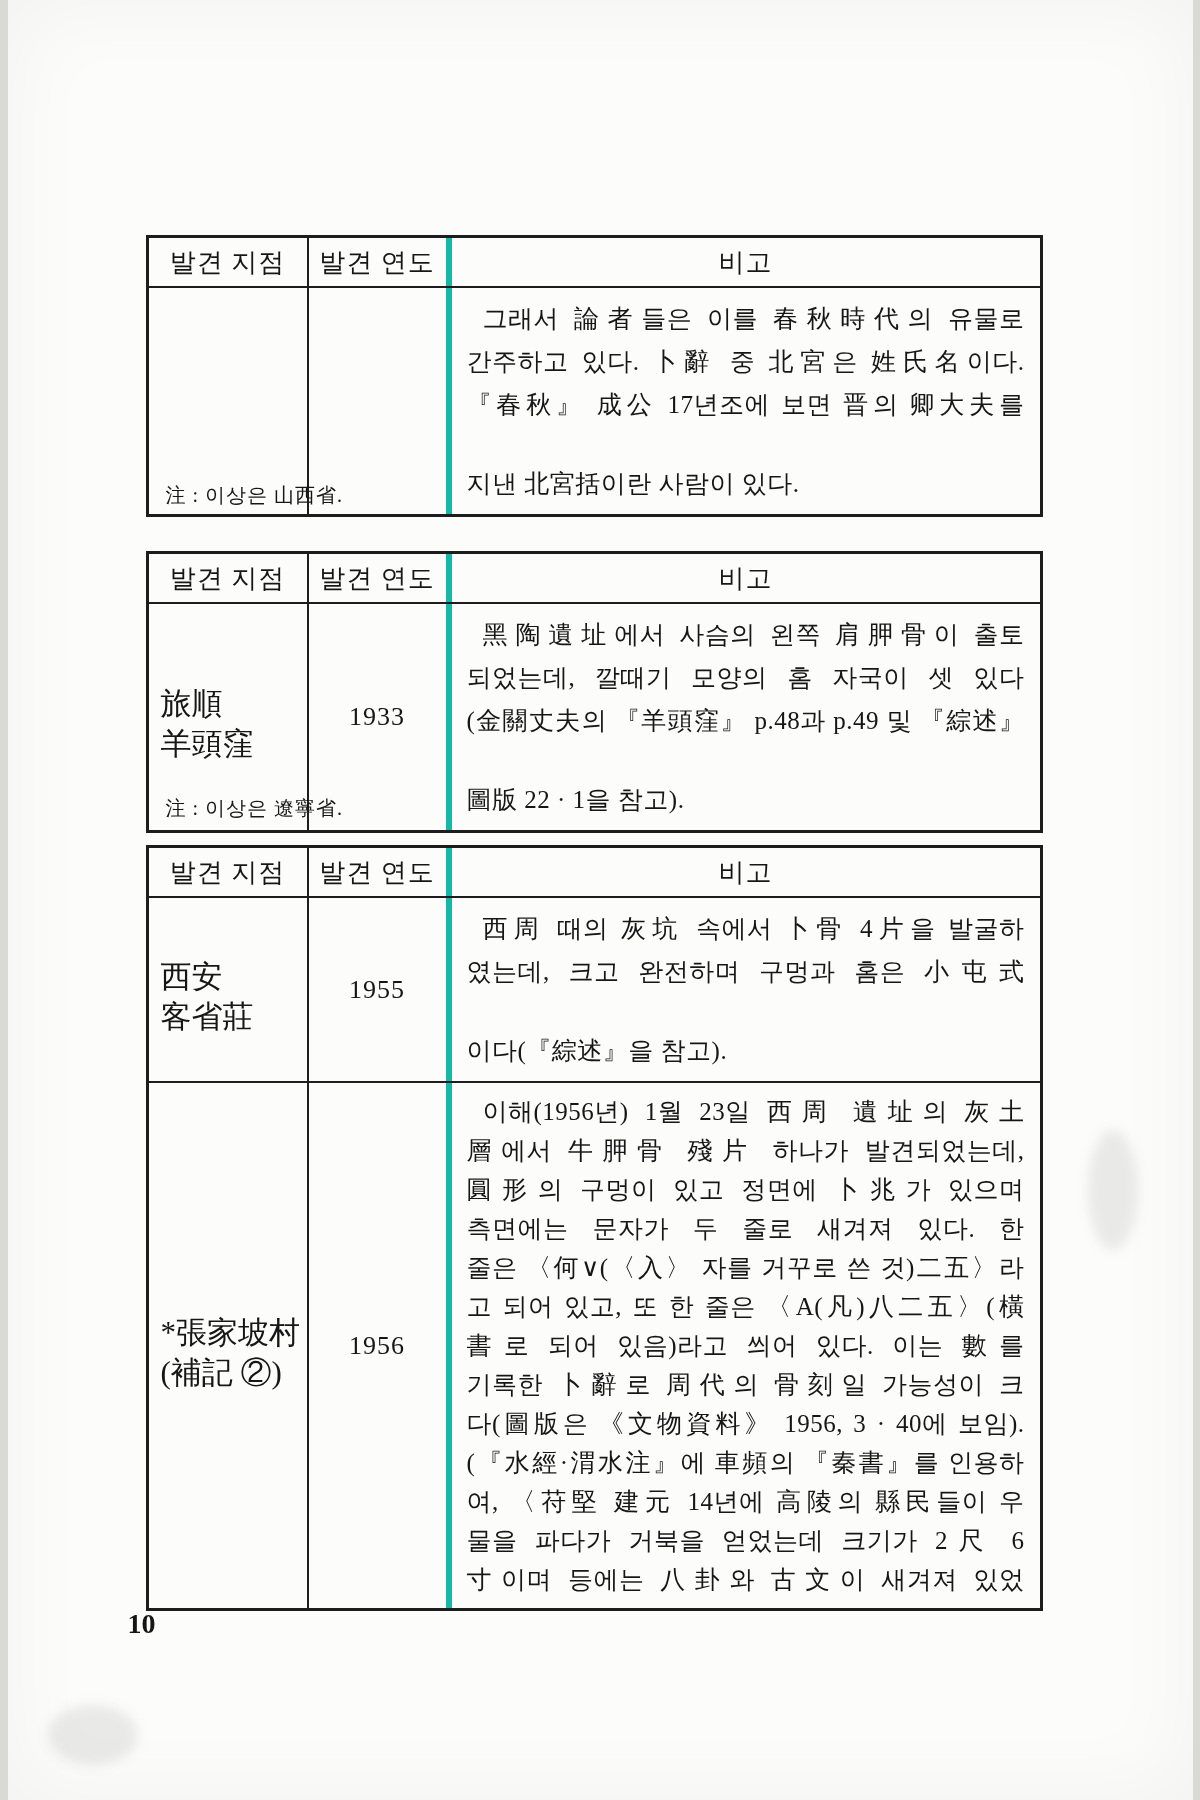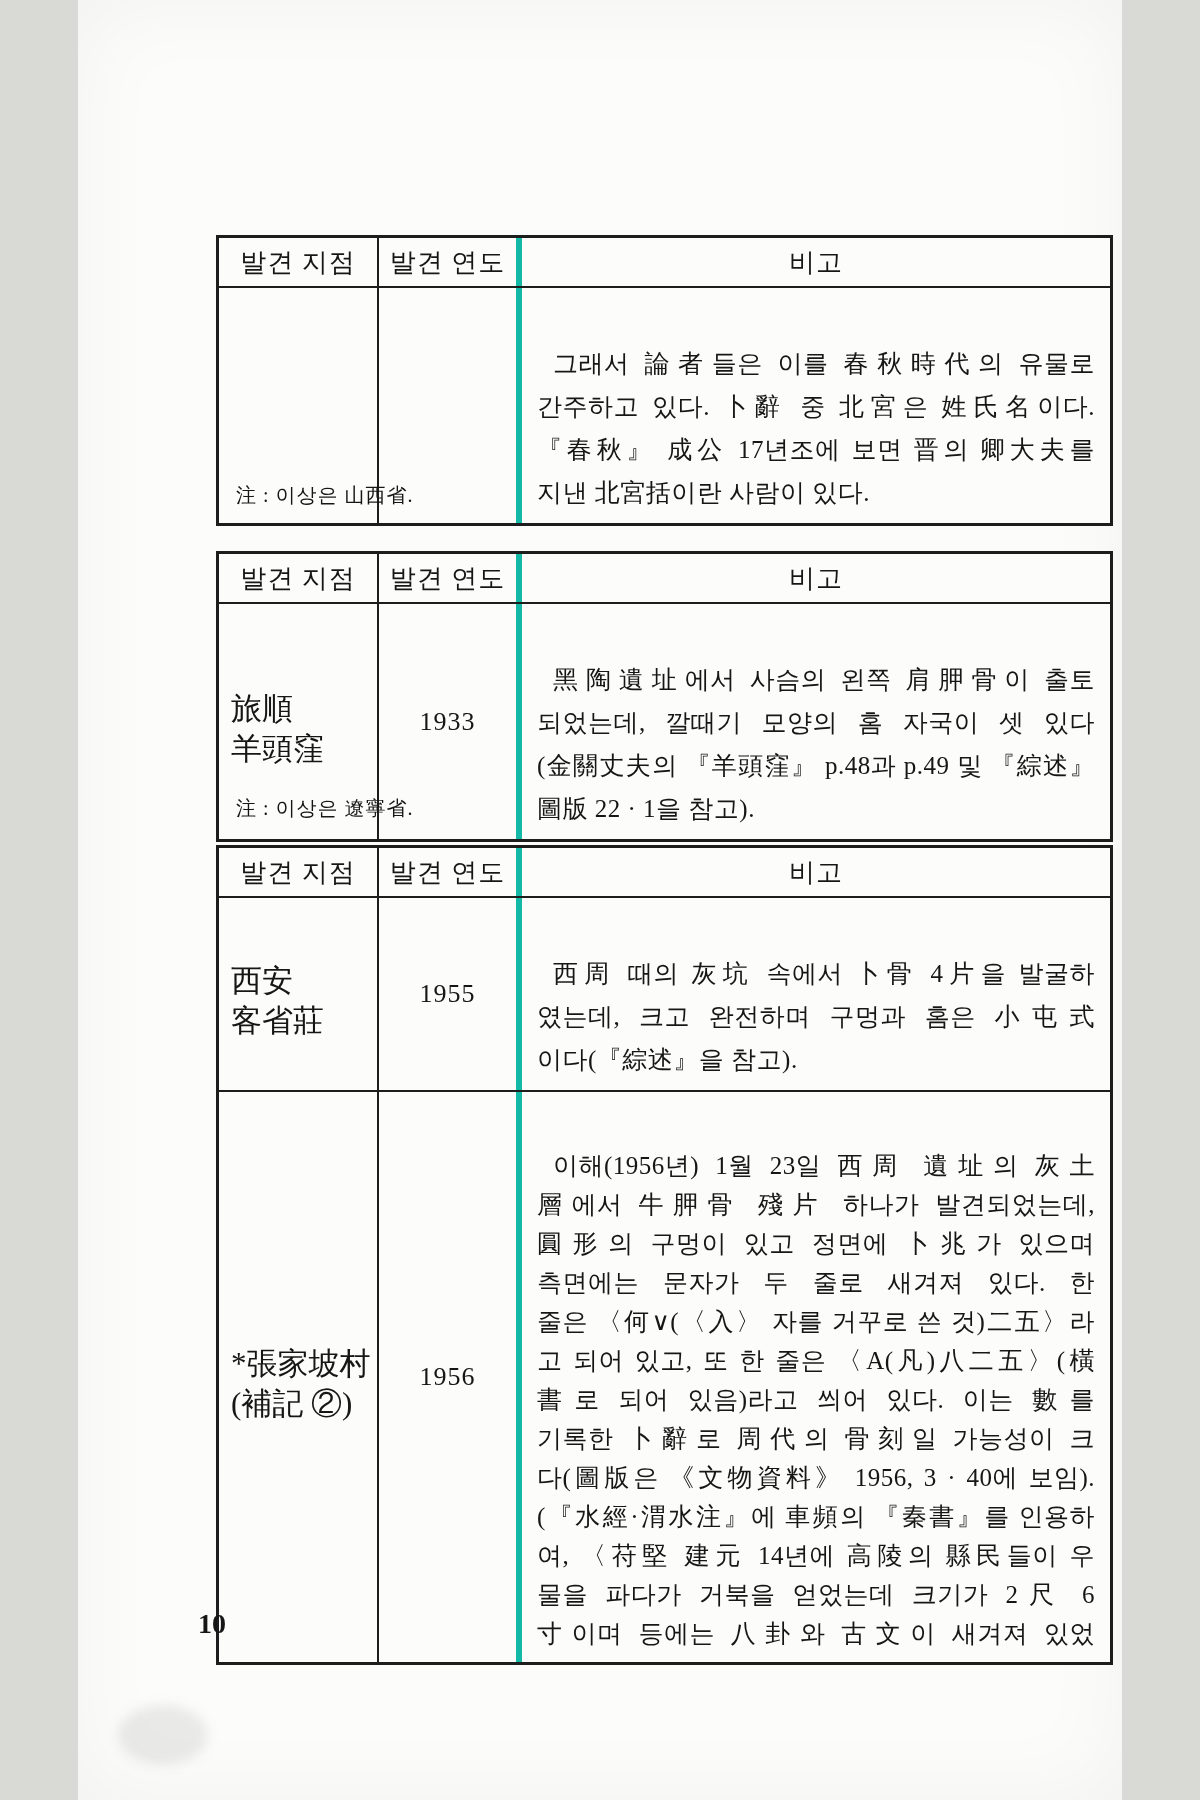--- a/index.html
+++ b/index.html
@@ -1,19 +1,19 @@
 <!DOCTYPE html>
 <html><head>
 <meta charset="utf-8">
 <style>
   html,body{margin:0;padding:0;}
   body{background:#d9d9d6;}
   .page{
     position:relative;
-    width:1044px;height:1800px;
+    width:1185px;height:1800px;
     margin:0 auto;
     background:#fcfcfa;
     font-family:"Liberation Serif","DejaVu Serif",serif;
     color:#161616;
     overflow:hidden;
     box-shadow:inset 0 0 90px rgba(0,0,0,0.045);
   }
   .dtable{
     position:absolute;
     left:138px;
@@ -43,22 +43,22 @@
     padding:9px 15px 9px 15px;
     font-size:25px;
   }
   .td-remark .ln{
     line-height:43px;
     text-align:justify;
     text-align-last:justify;
     letter-spacing:0.5px;
   }
   .td-remark.tight .ln{line-height:39px;}
-  .td-remark .ln.ind{text-indent:16px;margin-top:45px;}
-  .td-remark .ln.end{text-align-last:left;}
+  .td-remark .ln.ind{text-indent:16px;}
+  .td-remark .ln.end{text-align-last:left;margin-top:36px;}
   .note{
     position:absolute;
     left:158px;
     font-size:20px;
     letter-spacing:1px;
     white-space:nowrap;
   }
   .pagenum{
     position:absolute;
     left:120px;top:1608px;

